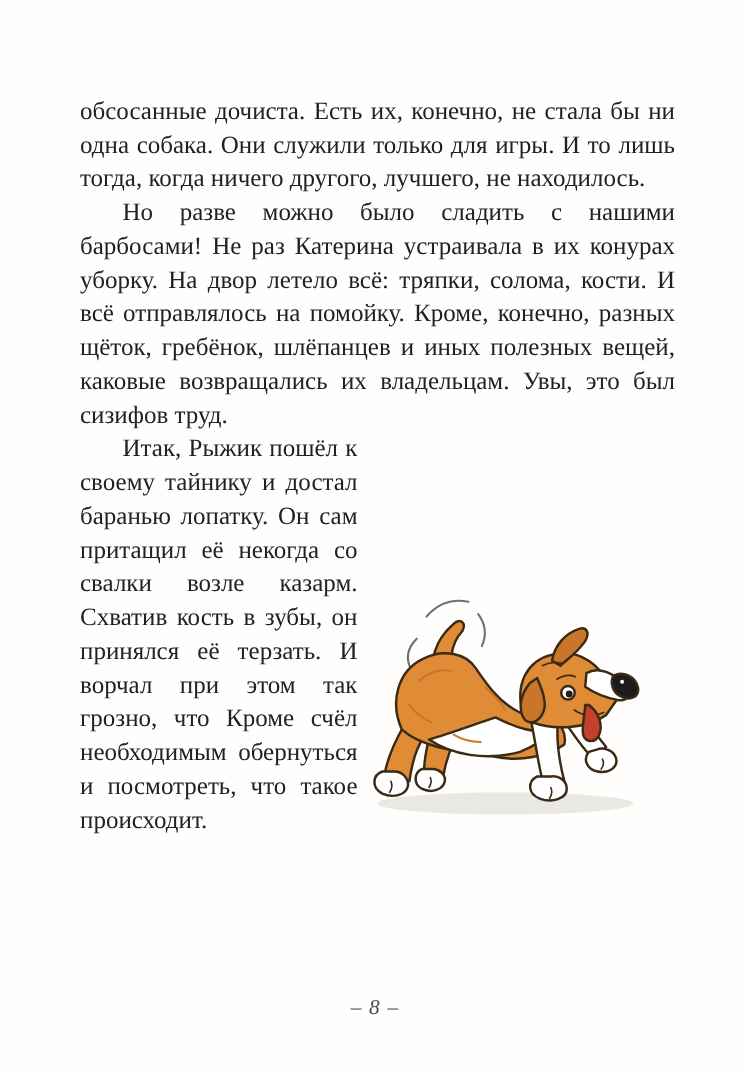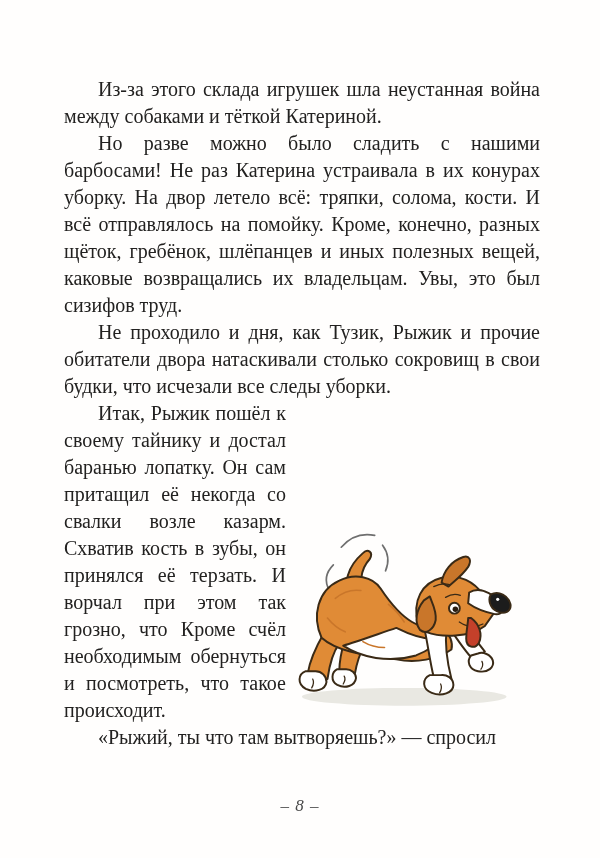--- a/index.html
+++ b/index.html
@@ -38,23 +38,22 @@
     font-size:17px;
     letter-spacing:1px;
     color:#4a4a4a;
   }
 </style>
 </head>
 <body>
 
 <div class="page">
   <div class="text-block">
-    <p class="para">Из-за этого склада игрушек шла неустанная война между собаками и тёткой Катериной.</p>
+    <p class="para no-indent">обсосанные дочиста. Есть их, конечно, не стала бы ни одна собака. Они служили только для игры. И то лишь тогда, когда ничего другого, лучшего, не находилось.</p>
     <p class="para">Но разве можно было сладить с нашими барбосами! Не раз Катерина устраивала в их конурах уборку. На двор летело всё: тряпки, солома, кости. И всё отправлялось на помойку. Кроме, конечно, разных щёток, гребёнок, шлёпанцев и иных полезных вещей, каковые возвращались их владельцам. Увы, это был сизифов труд.</p>
-    <p class="para">Не проходило и дня, как Тузик, Рыжик и прочие обитатели двора натаскивали столько сокровищ в свои будки, что исчезали все следы уборки.</p>
 
     <div class="dog-float">
       <svg viewBox="0 0 250 200" xmlns="http://www.w3.org/2000/svg">
 
         <ellipse cx="112" cy="176" rx="104" ry="9" fill="#e9e8e2"></ellipse>
 
         <g class="mline" fill="none" stroke="#6f6f6f">
           <path d="M48,24 Q62,8 82,12"></path>
           <path d="M40,42 Q28,54 36,68"></path>
           <path d="M30,76 l8,7"></path>
@@ -104,17 +103,16 @@
         <path class="ol" d="M180,96 C188,102 192,112 188,121 C184,128 175,126 175,117 C175,108 177,101 177,96 Z" fill="#c4402a"></path>
 
         <circle class="ol" cx="163" cy="86" r="5.5" fill="#ffffff" stroke-width="1.6"></circle>
         <circle cx="164" cy="87" r="2.8" fill="#2a1d10"></circle>
         <path class="thin" d="M154,75 q8,-5 15,-2"></path>
         <path class="thin" d="M142,64 q8,-4 16,-2"></path>
       </svg>
     </div>
 
     <p class="para">Итак, Рыжик пошёл к своему тайнику и достал баранью лопатку. Он сам притащил её некогда со свалки возле казарм. Схватив кость в зубы, он принялся её терзать. И ворчал при этом так грозно, что Кроме счёл необходимым обернуться и посмотреть, что такое происходит.</p>
-    <p class="para">«Рыжий, ты что там вытворяешь?» — спросил</p>
   </div>
 
   <div class="page-number">– 8 –</div>
 </div>
 
 </body></html>

